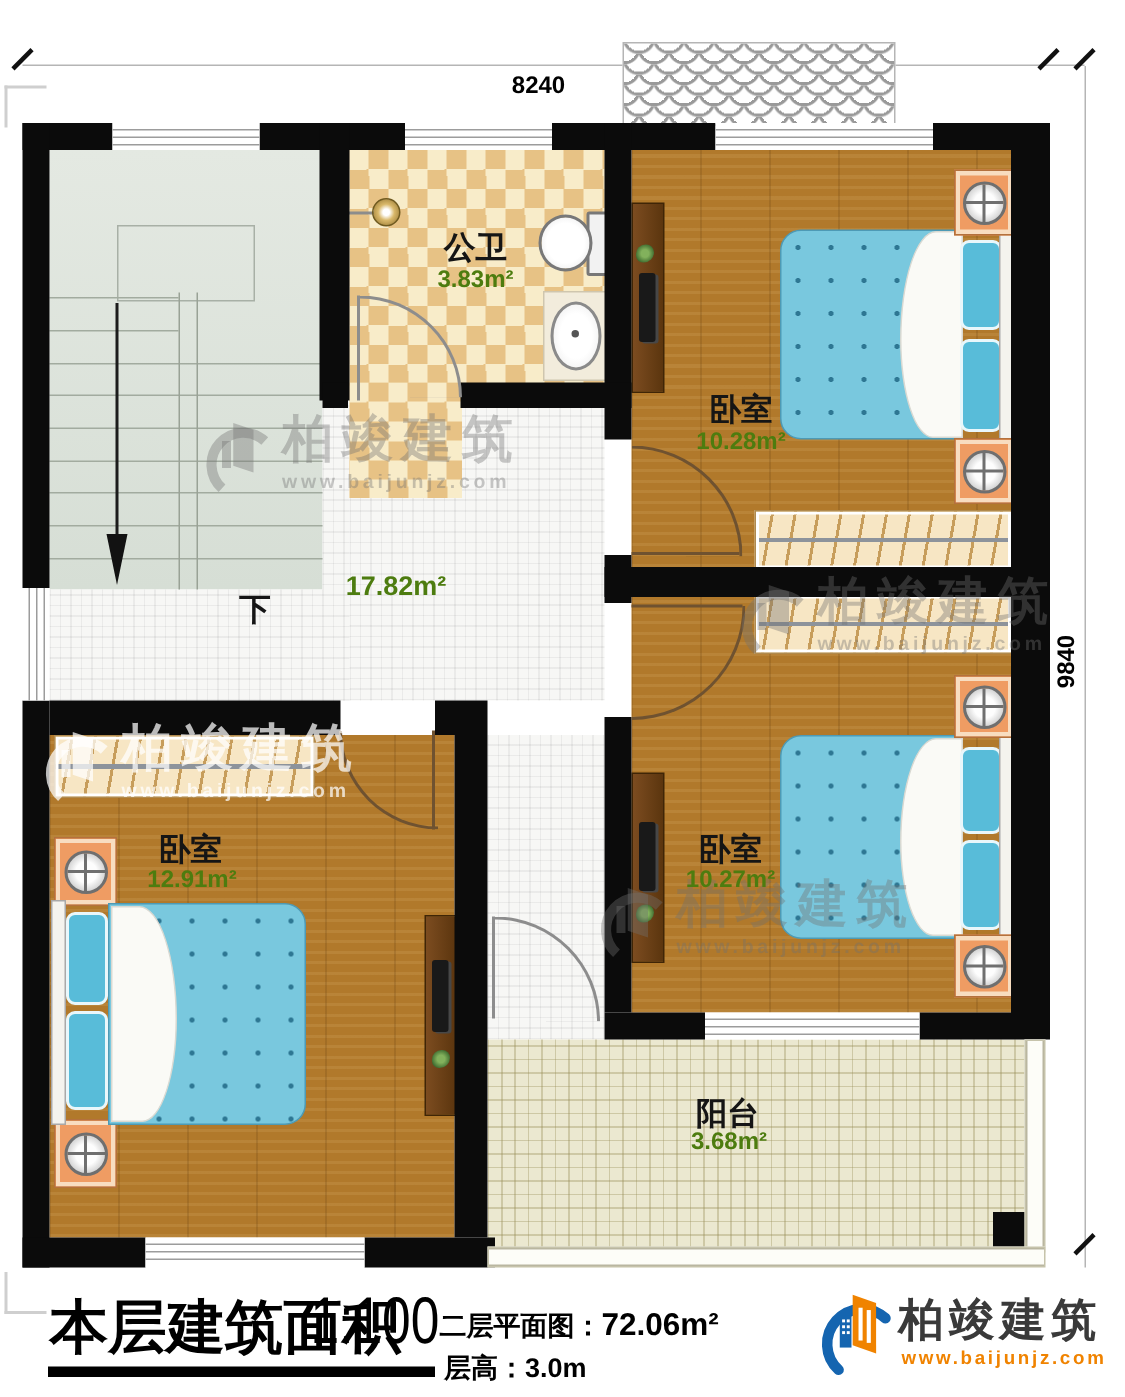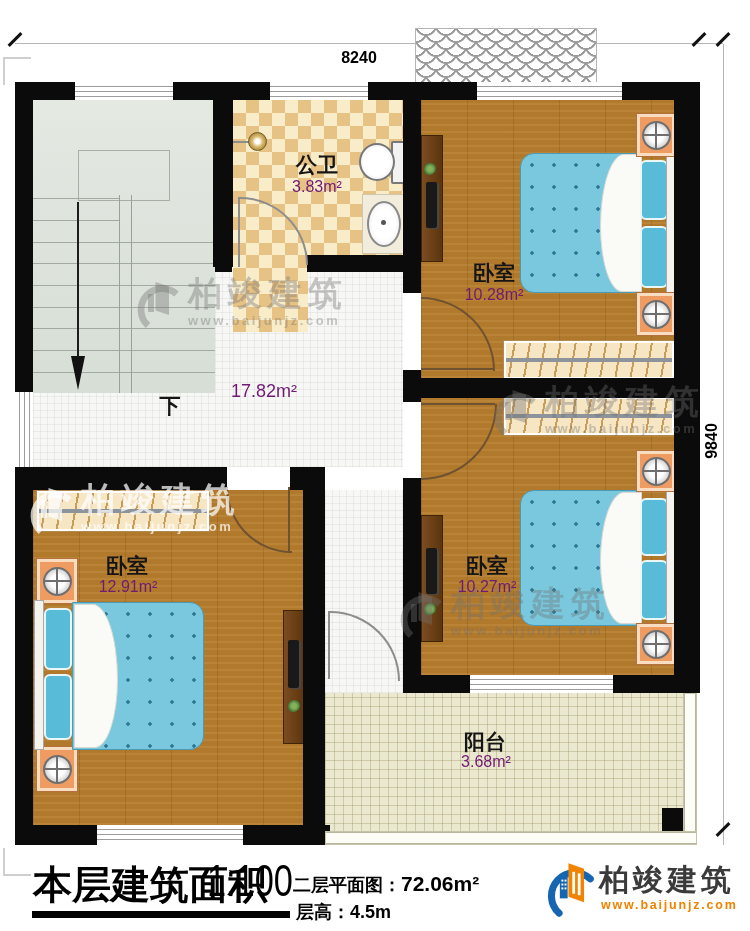--- a/index.html
+++ b/index.html
@@ -85,21 +85,21 @@
        radial-gradient(circle at 50% -4px,transparent 9px,#9a9a9a 9px,#9a9a9a 10.5px,transparent 11.5px),
        radial-gradient(circle at 50% -4px,transparent 9px,#9a9a9a 9px,#9a9a9a 10.5px,transparent 11.5px);
      background-size:20px 14px,20px 14px;background-position:0 0,10px 7px;}
   
   .dimline{position:absolute;background:#b5b5b5;}
   .tick{position:absolute;width:18px;height:3px;background:#111;transform:rotate(-45deg);}
   .dimlabel{position:absolute;font-size:16px;font-weight:bold;color:#000;transform:translate(-50%,-50%);}
   .cornerL{position:absolute;width:26px;height:26px;}
   
   .rname{position:absolute;font-size:21px;font-weight:bold;color:#151515;transform:translate(-50%,-50%);white-space:nowrap;}
-  .rarea{position:absolute;font-size:16px;font-weight:normal;color:#701a75;transform:translate(-50%,-50%);white-space:nowrap;}
+  .rarea{position:absolute;font-size:16px;font-weight:bold;color:#4d7c0f;transform:translate(-50%,-50%);white-space:nowrap;}
   
   .wm{position:absolute;display:flex;align-items:flex-start;gap:7px;pointer-events:none;}
   .wm .t1{font-size:34px;font-weight:bold;letter-spacing:6px;line-height:1;white-space:nowrap;}
   .wm .t2{font-size:13px;font-weight:bold;letter-spacing:2.5px;margin-top:3px;white-space:nowrap;}
   .wm-gray{color:rgba(112,112,112,0.38);}
   .wm-white{color:rgba(255,255,255,0.72);}
   
   .ft-title{position:absolute;left:33px;top:858px;font-size:39px;font-weight:bold;color:#000;white-space:nowrap;}
   .ft-scale{position:absolute;left:207px;top:856px;font-size:44px;font-weight:400;color:#000;
      transform:scaleX(.78);transform-origin:left top;white-space:nowrap;}
@@ -314,21 +314,21 @@
   <div class="rname" style="left:485px;top:742px;">阳台</div>
   <div class="rarea" style="left:486px;top:762px;">3.68m²</div>
 
   <div class="ft-title">本层建筑面积</div>
   <div class="ft-scale">1:100</div>
   <div class="ft-underline"></div>
   <div class="ft-line1">
     <span>二层平面图：</span><span class="val">72.06m²</span>
   </div>
   <div class="ft-line2">
-    <span>层高：</span><span>4.5m</span>
+    <span>层高：</span><span>3.0m</span>
   </div>
   <svg class="abs" style="left:545px;top:858px;" width="50" height="62" viewBox="0 0 64 78">
     <path d="M18 70 A29 29 0 1 1 58 26" fill="none" stroke="#1565b0" stroke-width="9" stroke-linecap="round"></path>
     <polygon points="30,6 50,13 50,56 30,49" fill="#f08300"></polygon>
     <rect x="35" y="17" width="3.5" height="28" fill="#fff"></rect>
       <rect x="42" y="19" width="3.5" height="28" fill="#fff"></rect>
     <rect x="19" y="24" width="10" height="27" fill="#1565b0"></rect>
     <rect x="21" y="27" width="2.5" height="2.5" fill="#fff"></rect>
       <rect x="25" y="27" width="2.5" height="2.5" fill="#fff"></rect>
     <rect x="21" y="32" width="2.5" height="2.5" fill="#fff"></rect>

